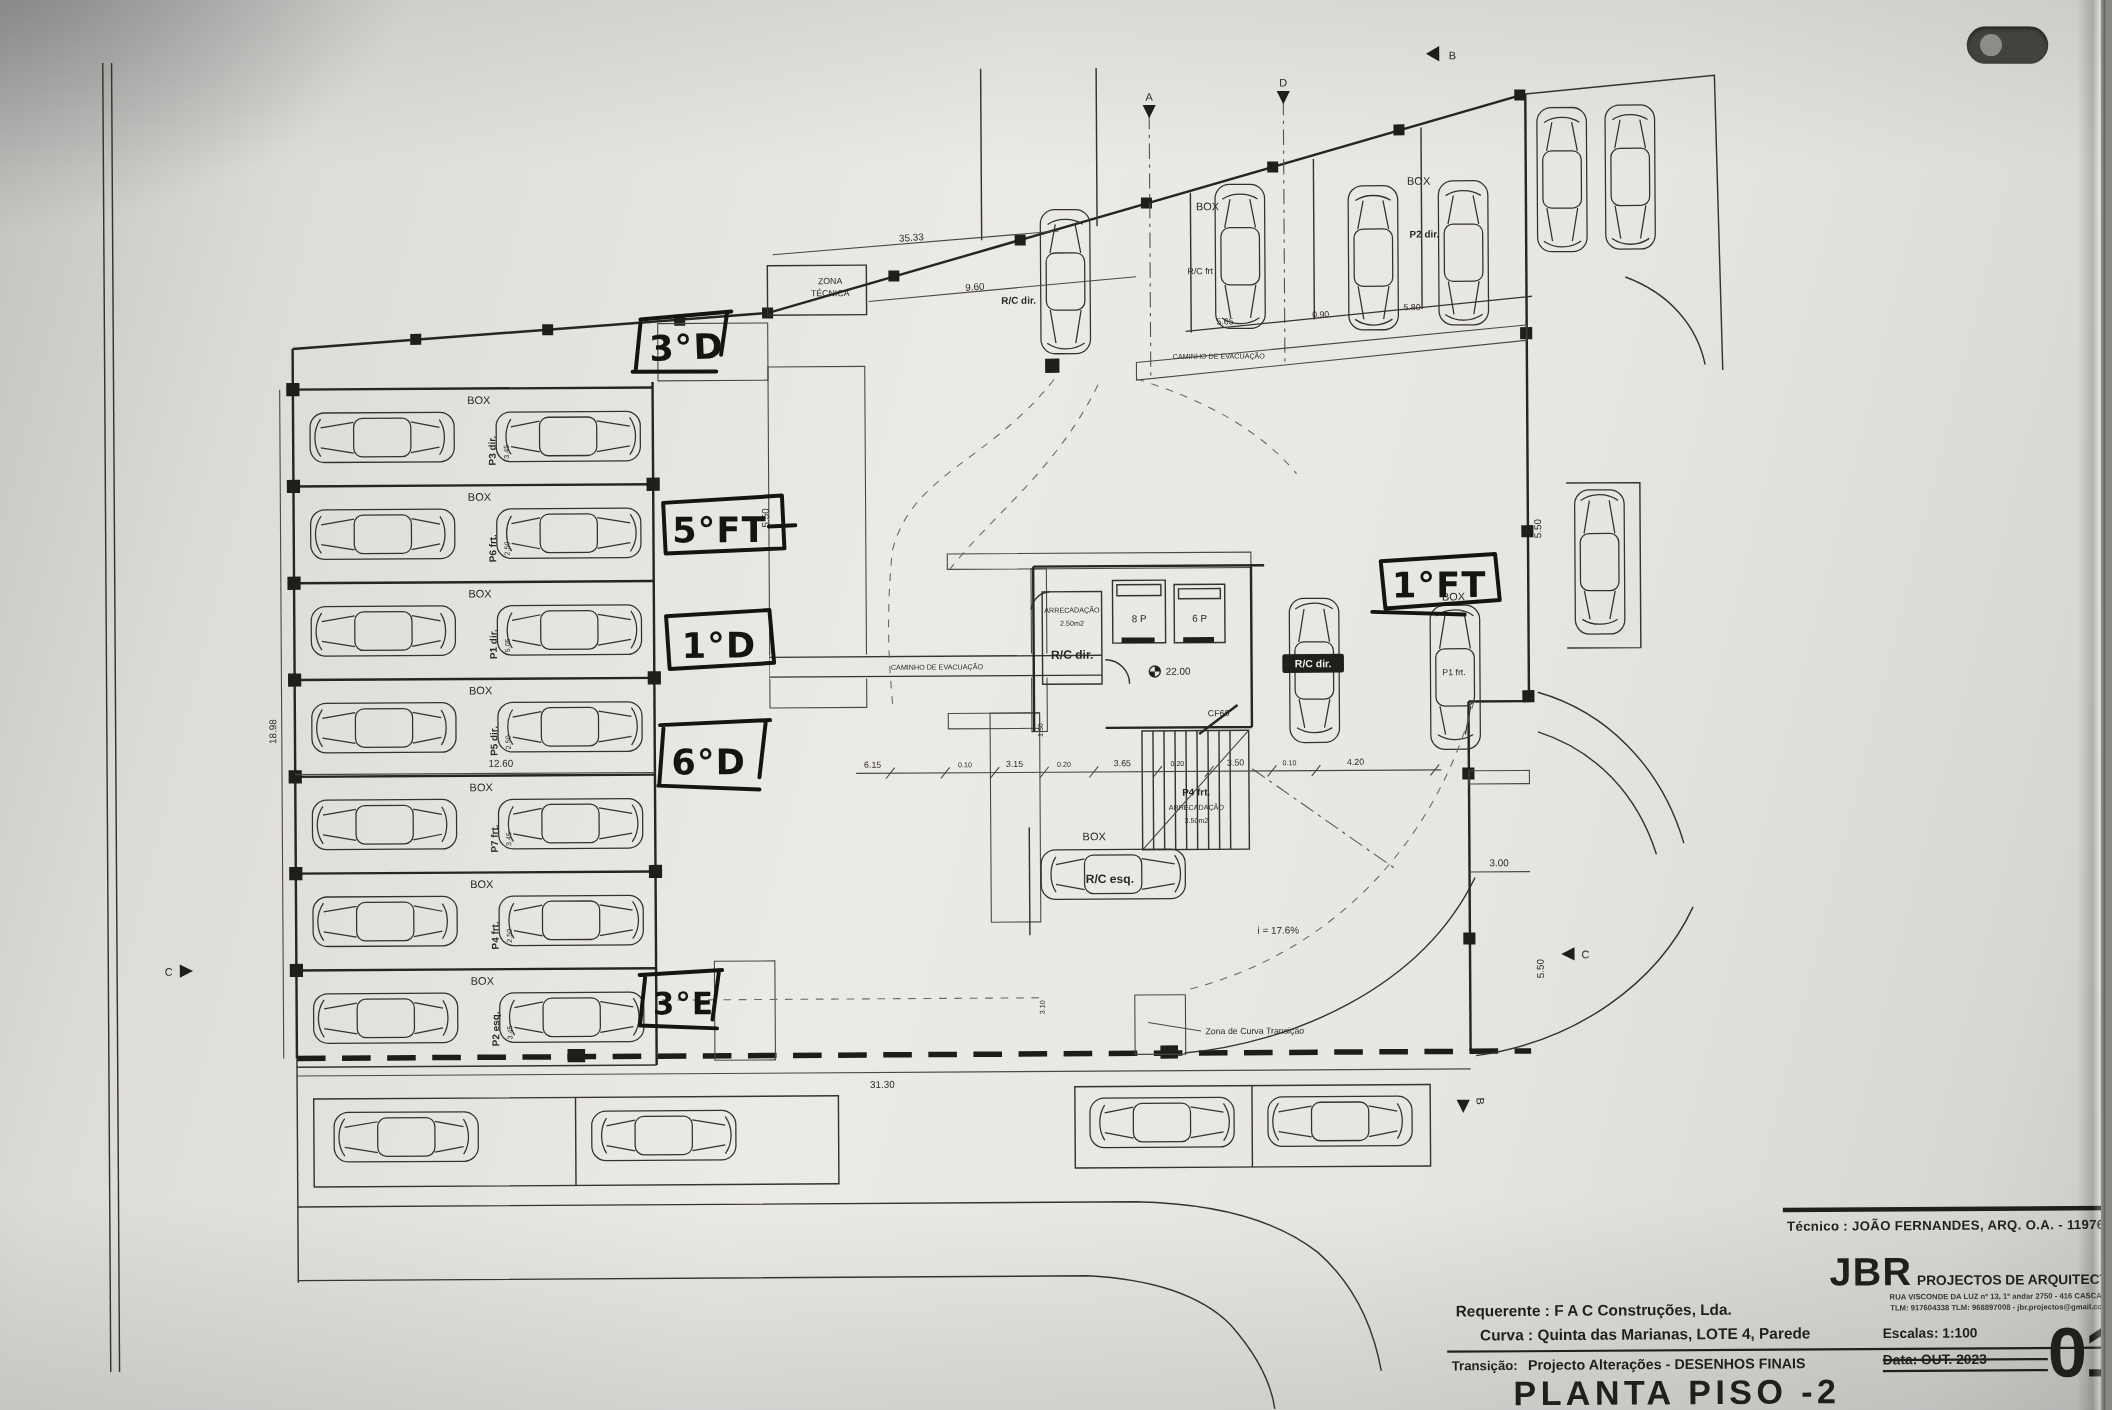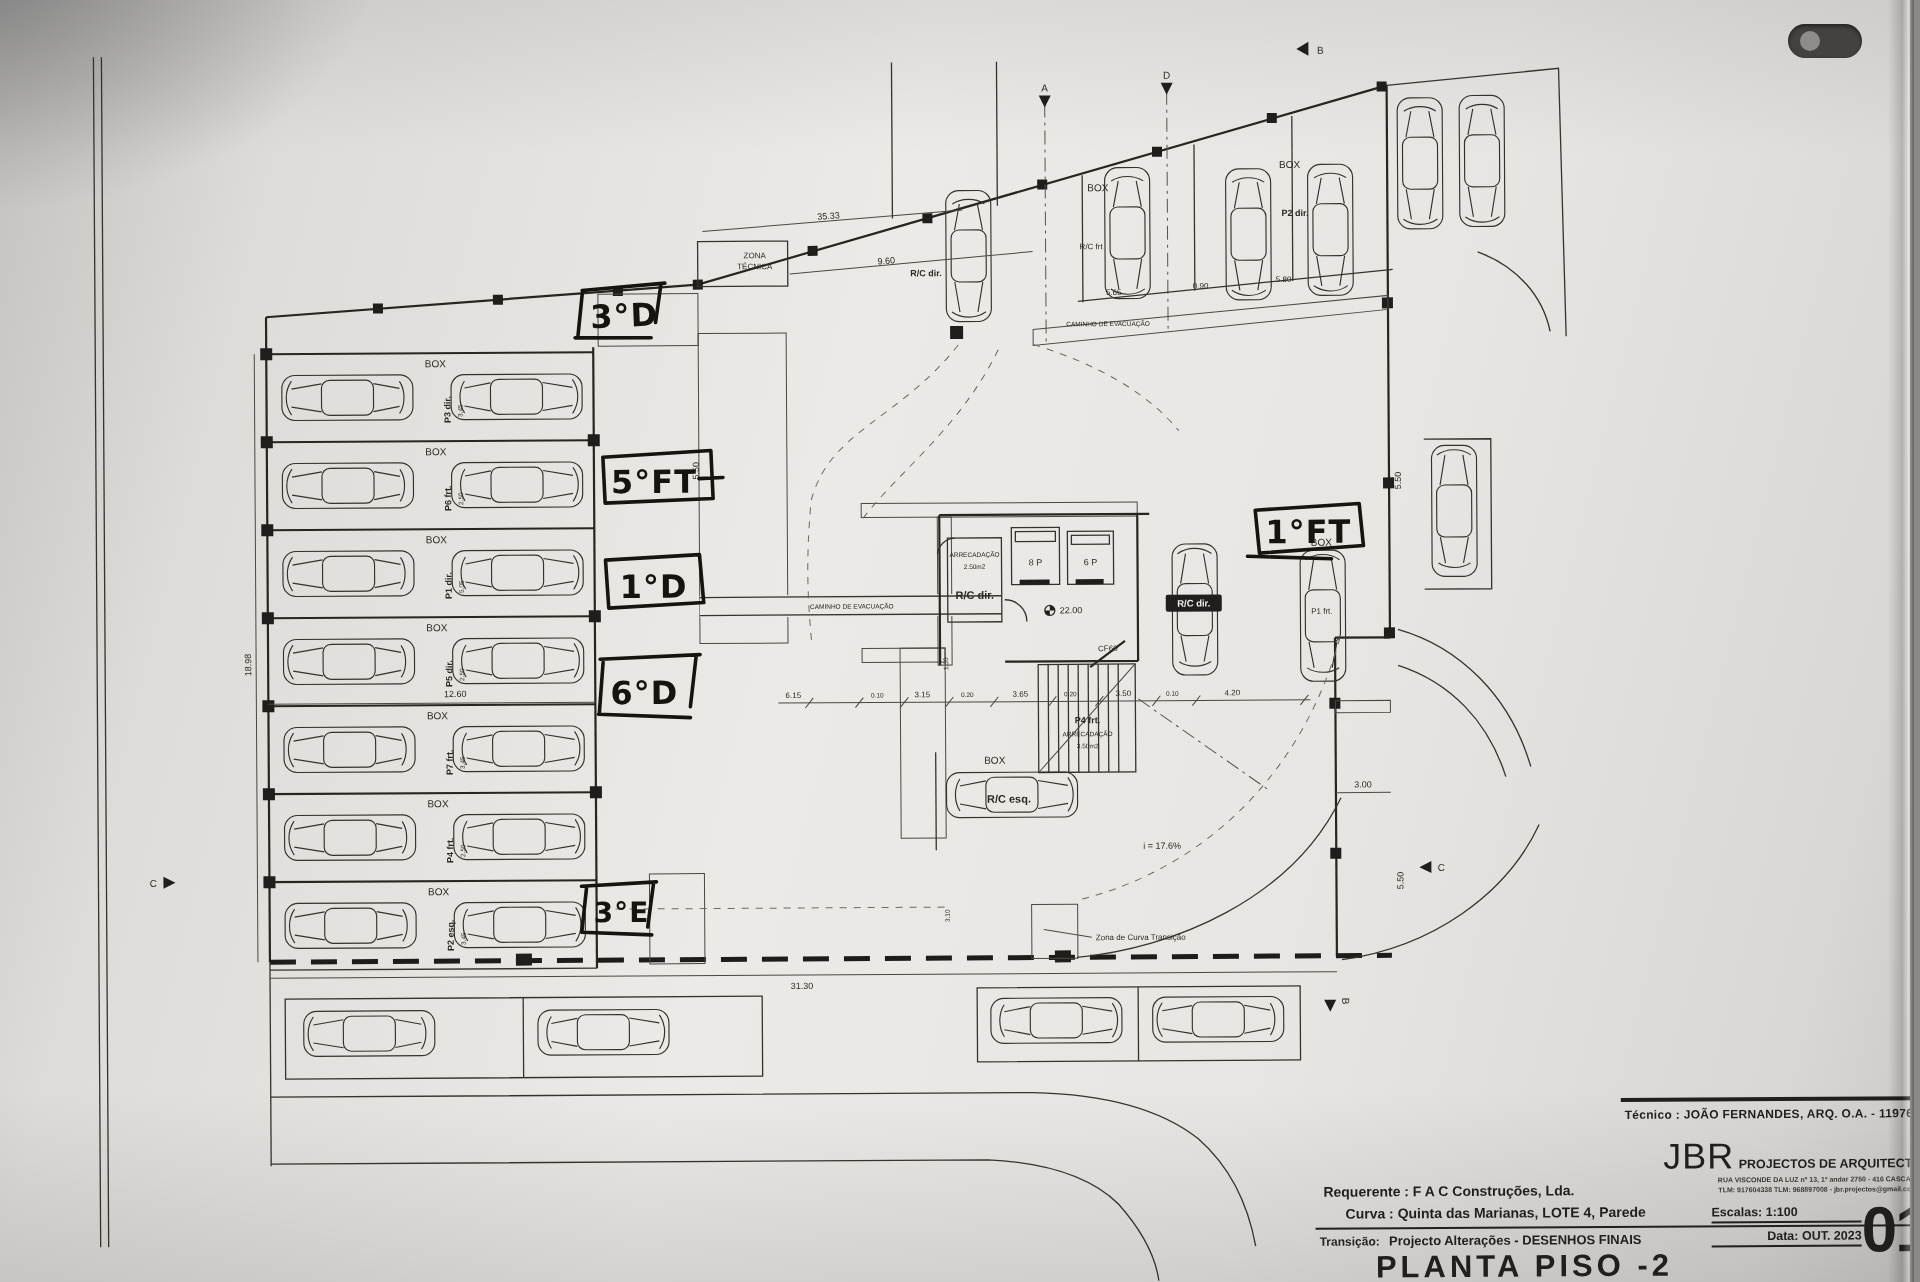--- a/index.html
+++ b/index.html
@@ -45,28 +45,28 @@
   .tb-main{left:1312px;top:1152px;width:602px;height:130px;}
   .tb-row{position:absolute;font-weight:bold;white-space:nowrap;}
   .tb-req{left:8px;top:34px;font-size:14px;}
   .tb-loc{left:30px;top:56px;font-size:14px;}
   .tb-hr1{position:absolute;left:0;top:78px;width:602px;border-top:2px solid #211f1b;}
   .tb-desc{left:4px;top:84px;font-size:12px;}
   .tb-desc .dv{font-size:13px;margin-left:6px;}
   .tb-title{left:60px;top:100px;font-size:31px;letter-spacing:4px;}
   .tb-right{position:absolute;left:348px;top:0;width:254px;}
   .tb-jbr{position:absolute;left:0;top:-12px;width:254px;white-space:nowrap;}
-  .tb-jbr .big{font-size:36px;font-weight:normal;letter-spacing:1px;}
+  .tb-jbr .big{font-size:36px;font-weight:bold;letter-spacing:1px;}
   .tb-jbr .sub{font-size:12.5px;font-weight:bold;}
   .tb-addr{position:absolute;left:40px;top:28px;width:214px;font-size:7px;font-weight:bold;
     text-align:right;line-height:10px;color:#3a3833;}
   .tb-esc{position:absolute;left:48px;top:58px;width:150px;font-size:12.5px;font-weight:bold;
+    border-bottom:2px solid #211f1b;padding-bottom:16px;}
+  .tb-dat{position:absolute;left:48px;top:82px;width:150px;font-size:12.5px;font-weight:bold;
     border-bottom:2px solid #211f1b;padding-bottom:2px;}
-  .tb-dat{position:absolute;left:48px;top:82px;width:150px;font-size:12.5px;font-weight:bold;
-    border-bottom:2px solid #211f1b;padding-bottom:2px;text-align:right;}
   .tb-num{position:absolute;left:198px;top:46px;font-size:64px;font-weight:bold;letter-spacing:-2px;}
   .tb-vline{position:absolute;left:1910px;top:1090px;width:2px;height:192px;background:#211f1b;}
 </style>
 </head>
 <body>
 
 <div class="photo">
   <div class="paper"></div>
   <div class="shade-tl"></div>
   <div class="shade-b"></div>

